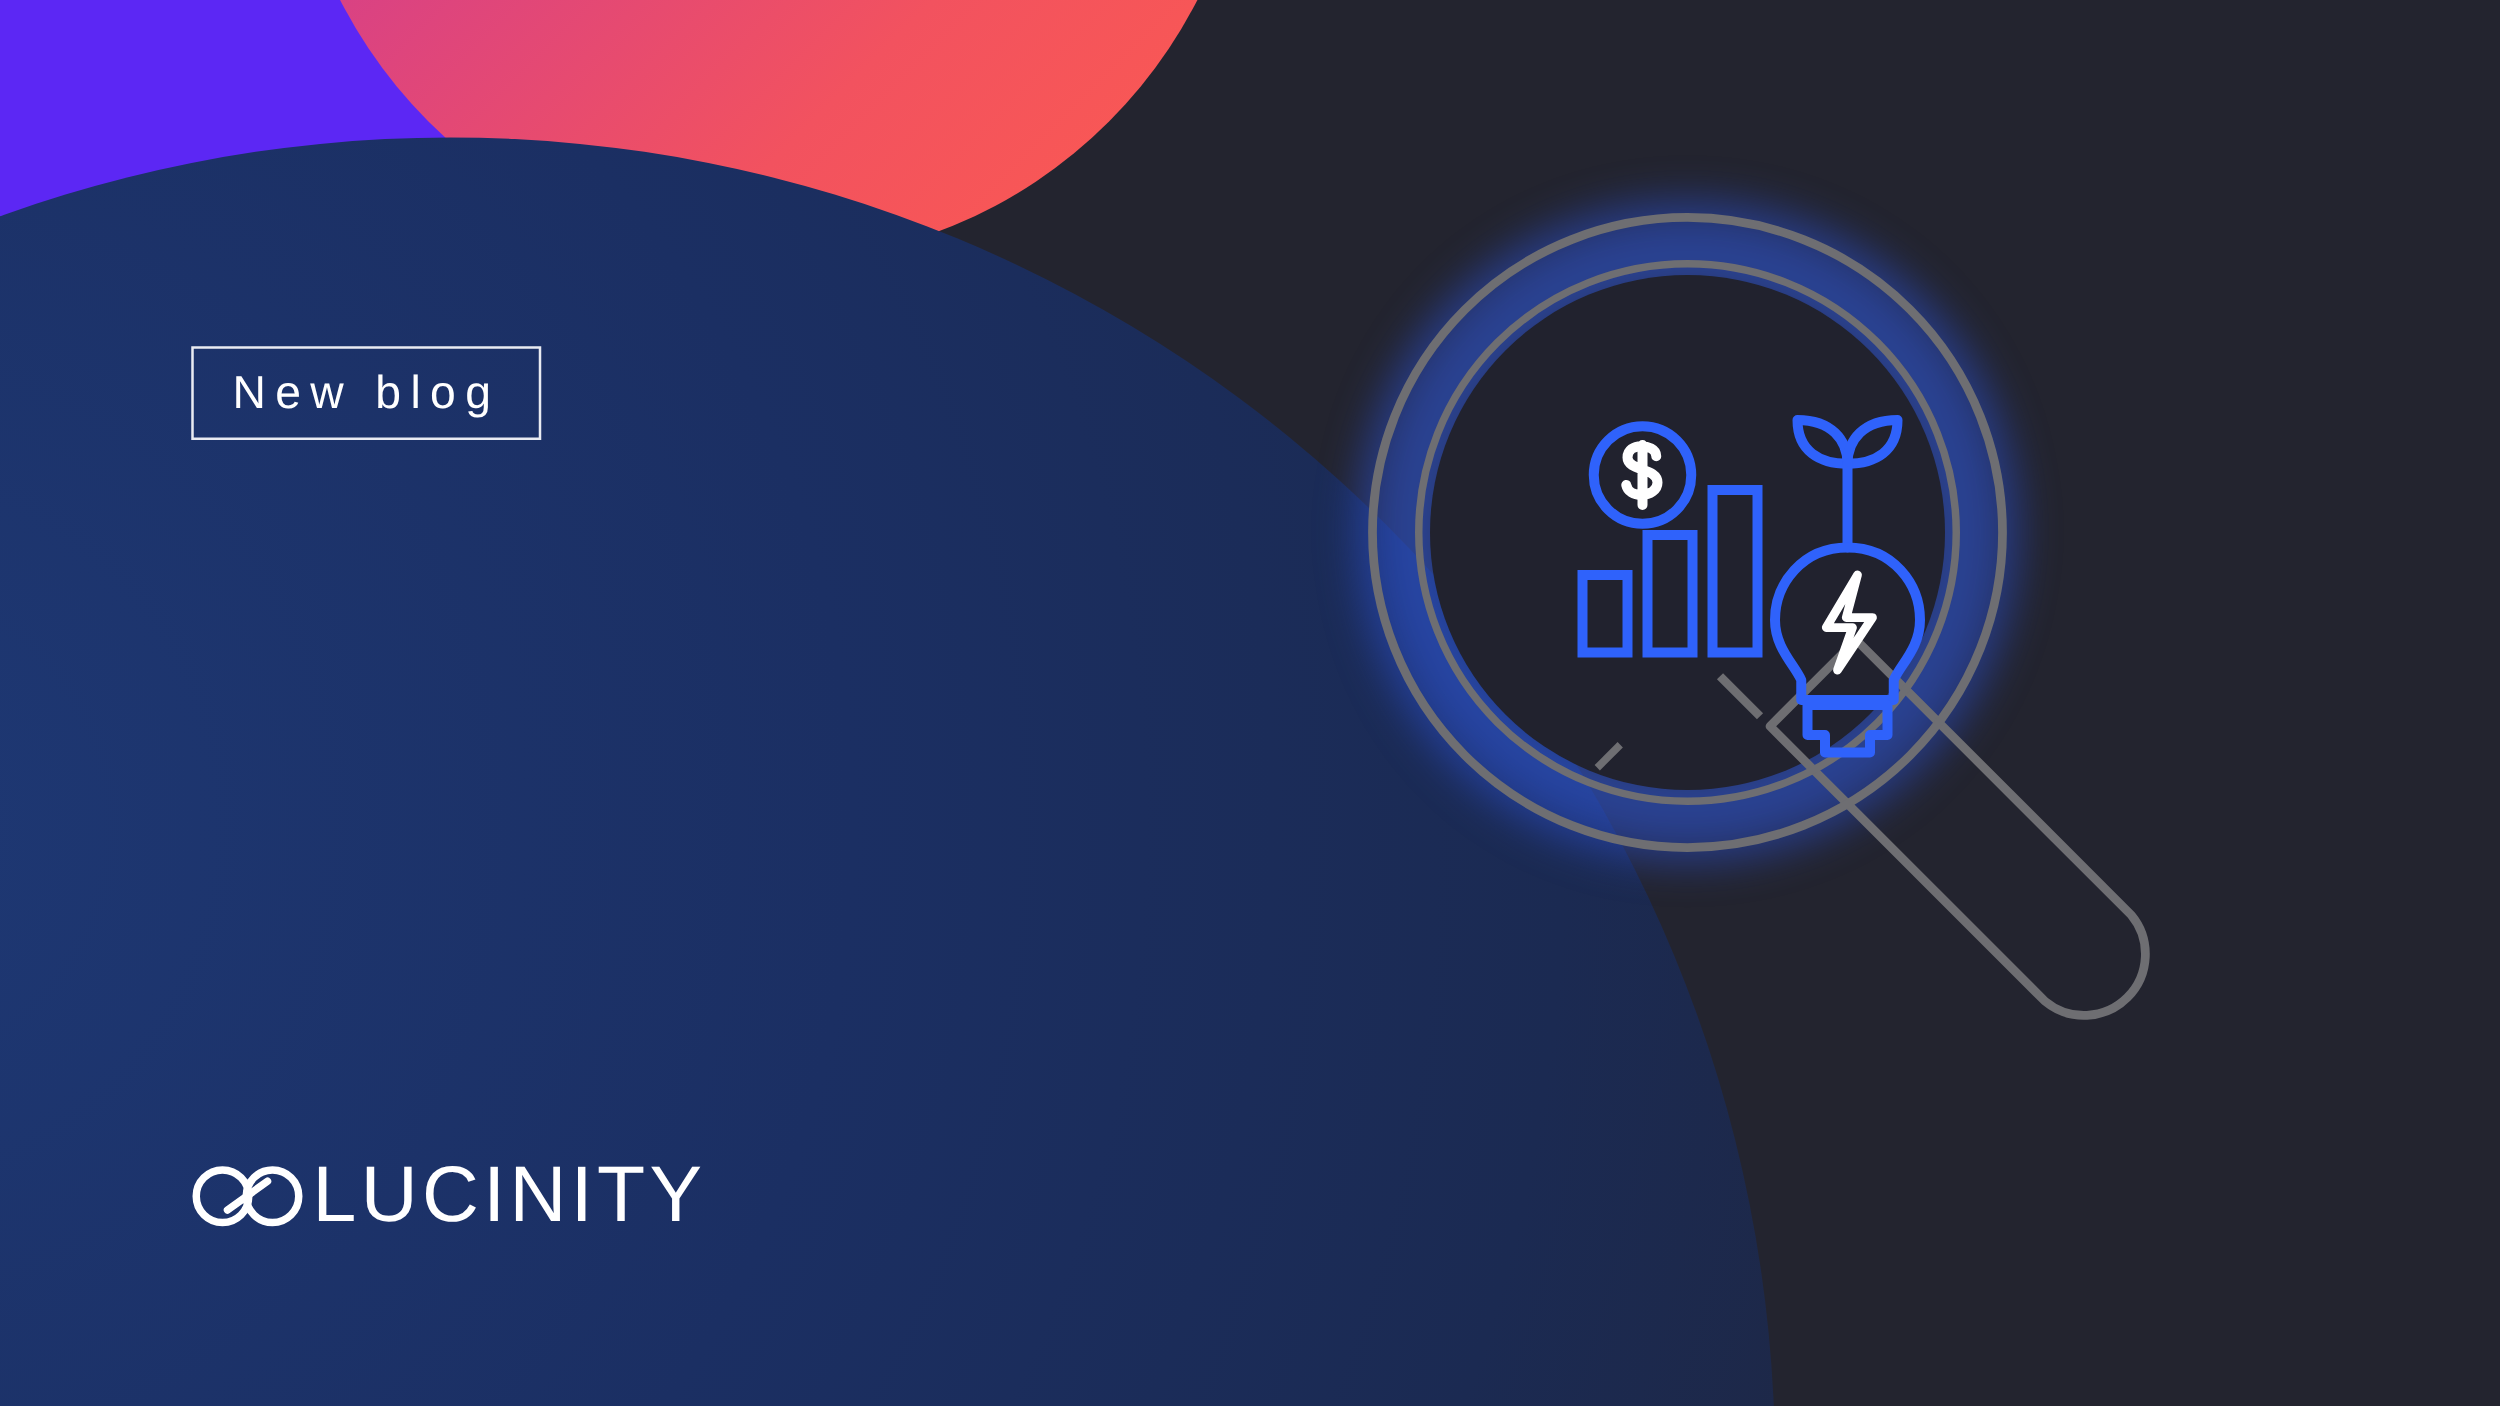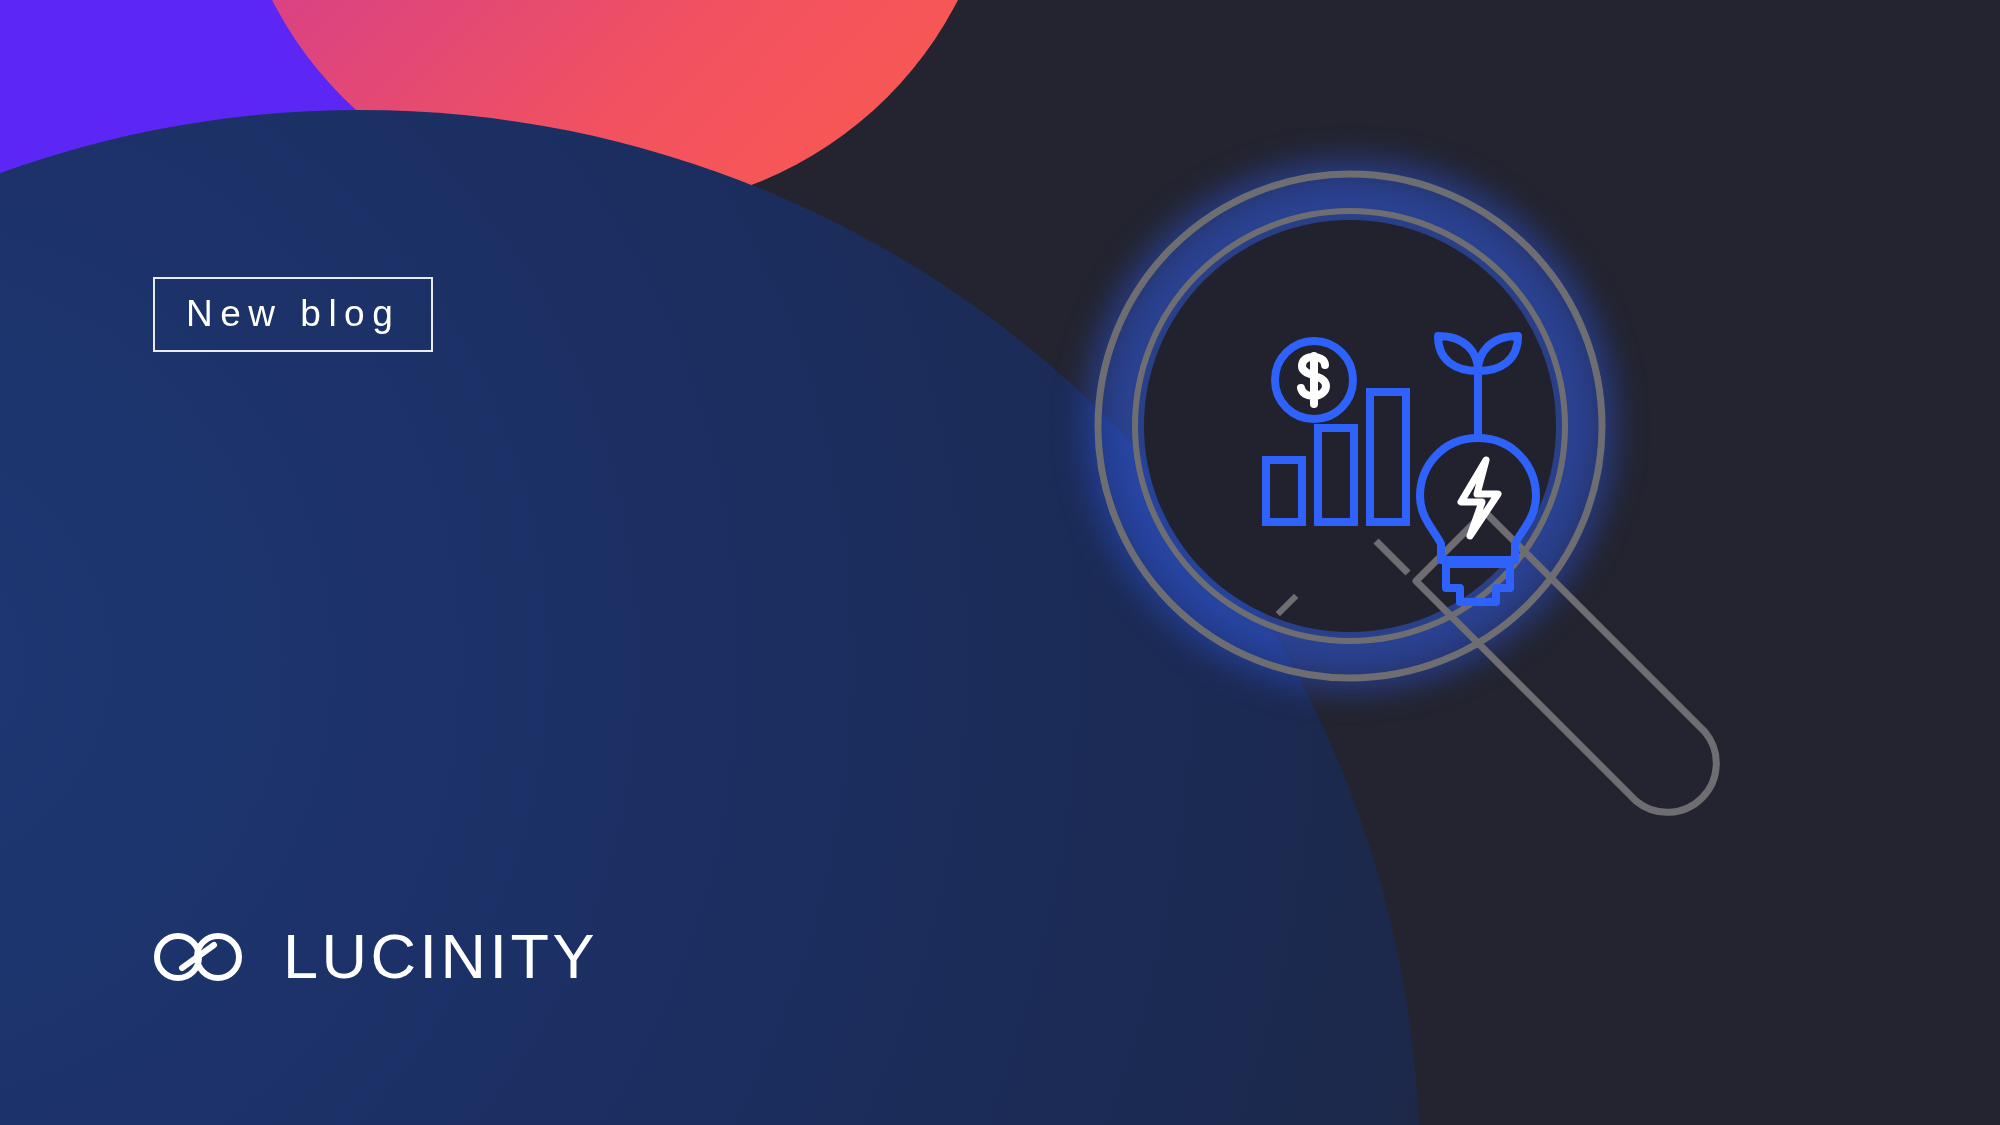--- a/index.html
+++ b/index.html
@@ -104,21 +104,21 @@
     letter-spacing: -0.4px;
   }
   .headline b { font-weight: 700; }
 
   .logo {
     position: absolute;
     left: 152px;
     top: 925px;
     display: flex;
     align-items: center;
-    gap: 39px;
+    gap: 6px;
   }
   .logo-mark { display: block; }
   .logo-word {
     color: #FFFFFF;
     font-size: 63px;
     letter-spacing: 3.5px;
     font-weight: 400;
     line-height: 1;
     white-space: nowrap;
   }

